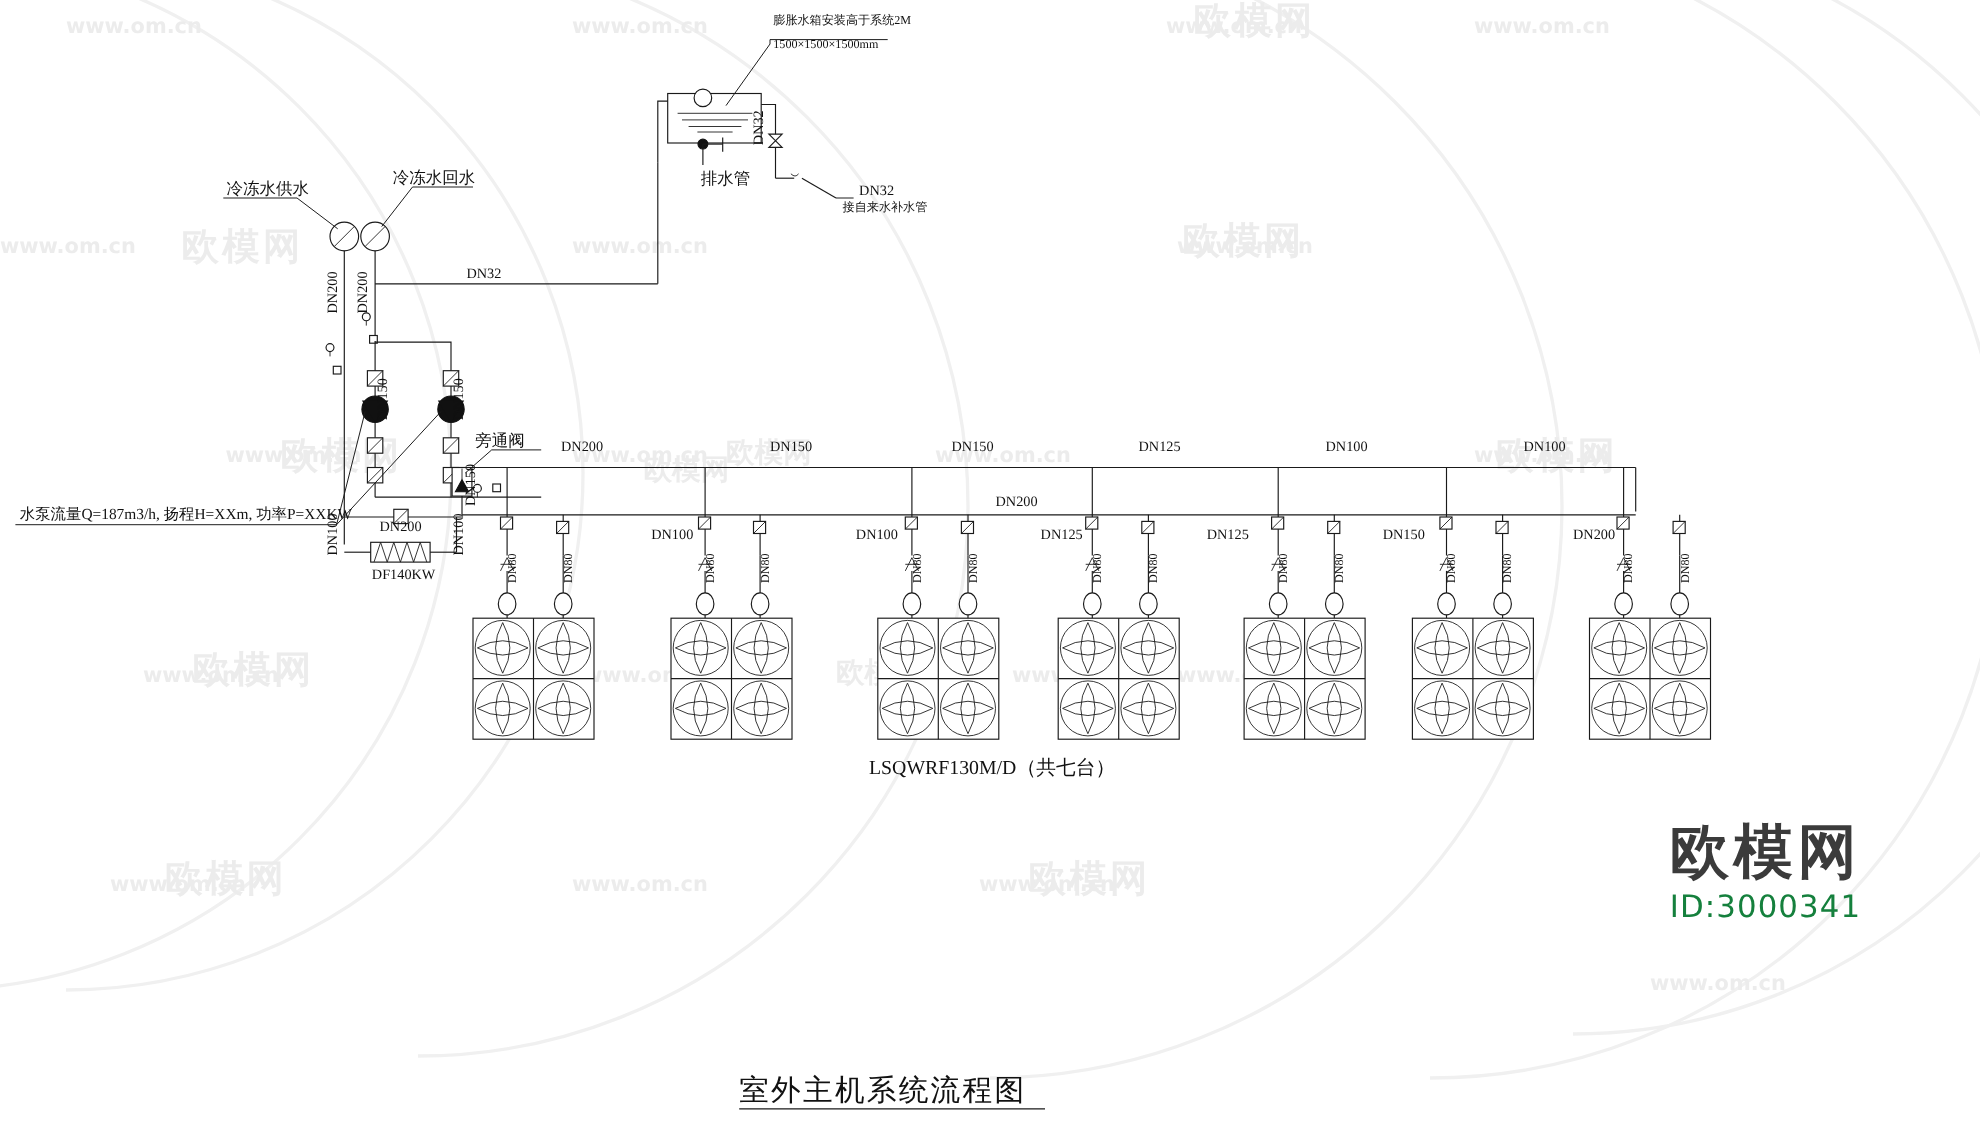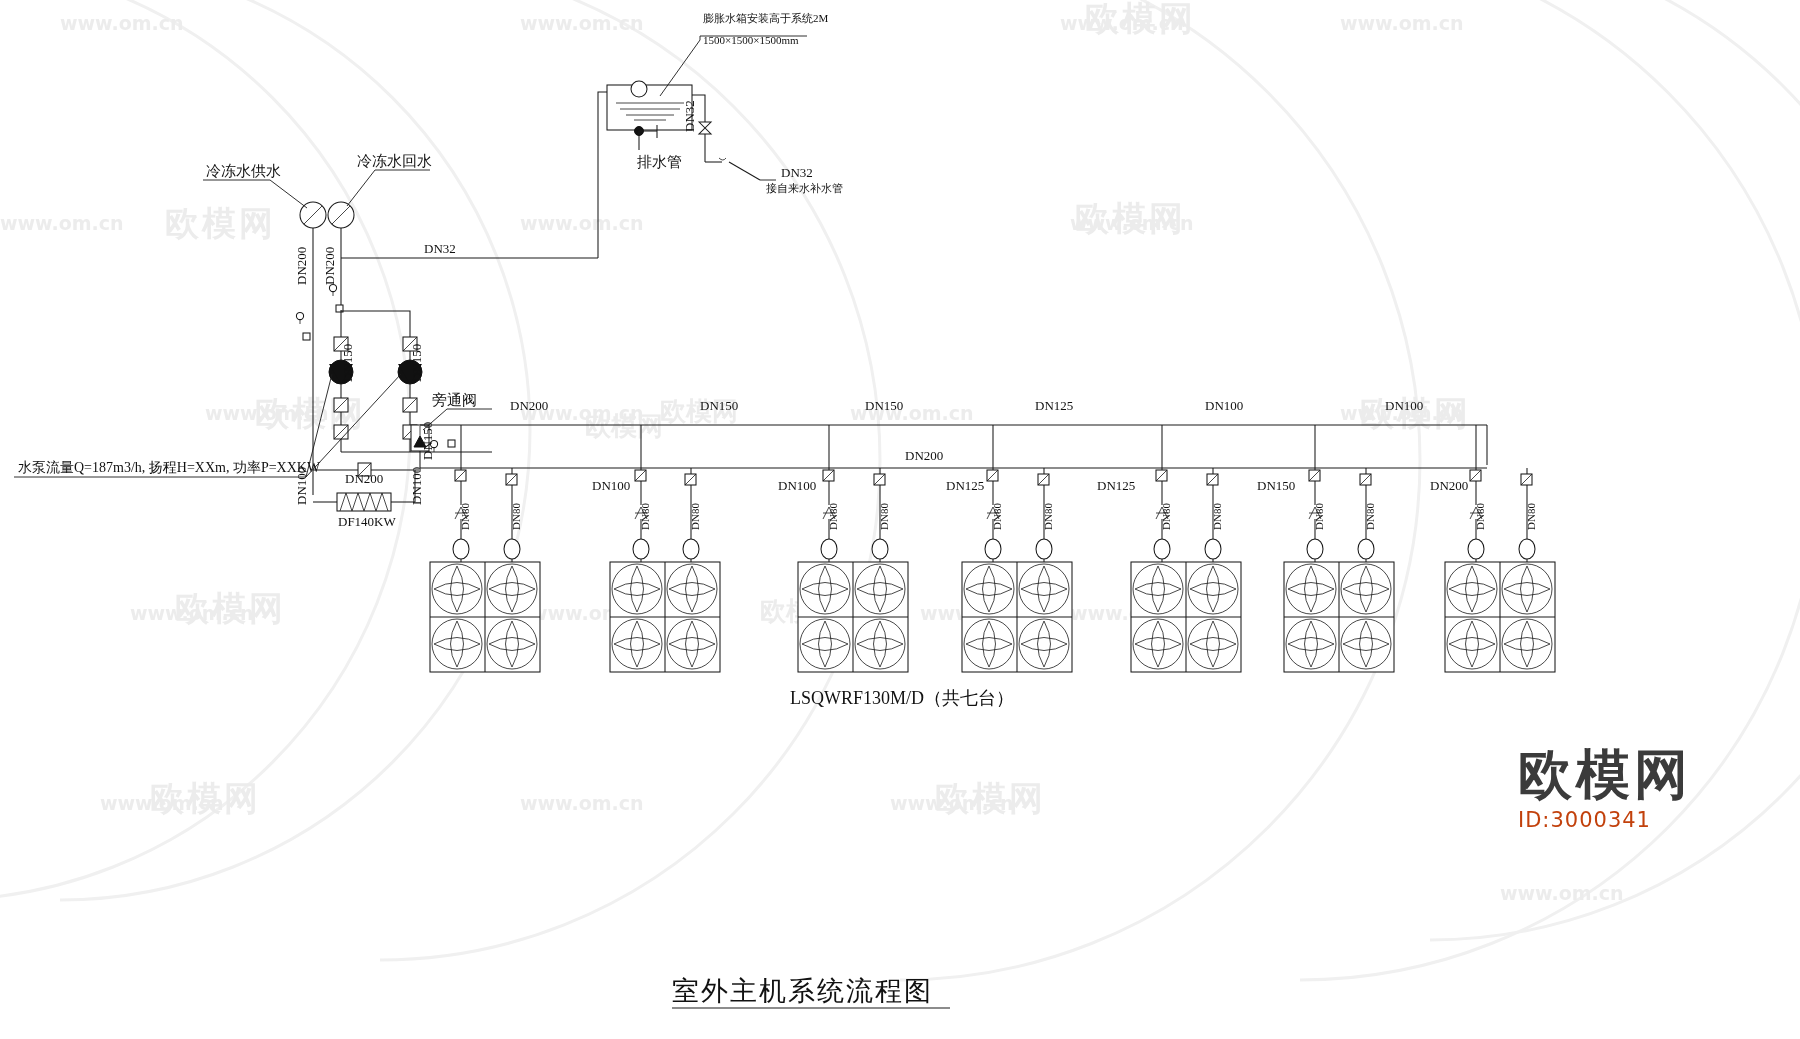--- a/index.html
+++ b/index.html
@@ -13,21 +13,21 @@
   .ln-lead{stroke:#1a1a1a;stroke-width:0.9;fill:none;}
   .fillblk{fill:#111;stroke:#111;stroke-width:1;}
   .nofill{fill:#fff;}
   .t{font-family:"Liberation Serif","DejaVu Serif",serif;fill:#111;}
   .t-dn{font-size:13px;}
   .t-cn{font-size:15px;}
   .t-small{font-size:11px;}
   .t-title{font-size:27px;letter-spacing:2px;}
   .logo-box{position:absolute;}
   .logo-cn{font-family:"DejaVu Sans","Liberation Sans",sans-serif;font-size:54px;font-weight:bold;color:#3b3b3b;letter-spacing:4px;line-height:1;}
-  .logo-id{font-family:"DejaVu Sans","Liberation Sans",sans-serif;font-size:21px;color:#c2410c;letter-spacing:1px;margin-top:6px;}
+  .logo-id{font-family:"DejaVu Sans","Liberation Sans",sans-serif;font-size:28px;color:#15803d;letter-spacing:1px;margin-top:6px;}
 </style>
 </head>
 <body>
 
 <div id="stage">
 
   <svg width="1800" height="1039" viewBox="0 0 1800 1039">
 
     <g>
       <path class="wm-arc" d="M -60 -40 A 470 470 0 0 1 410 430 A 470 470 0 0 1 -60 900"></path>

